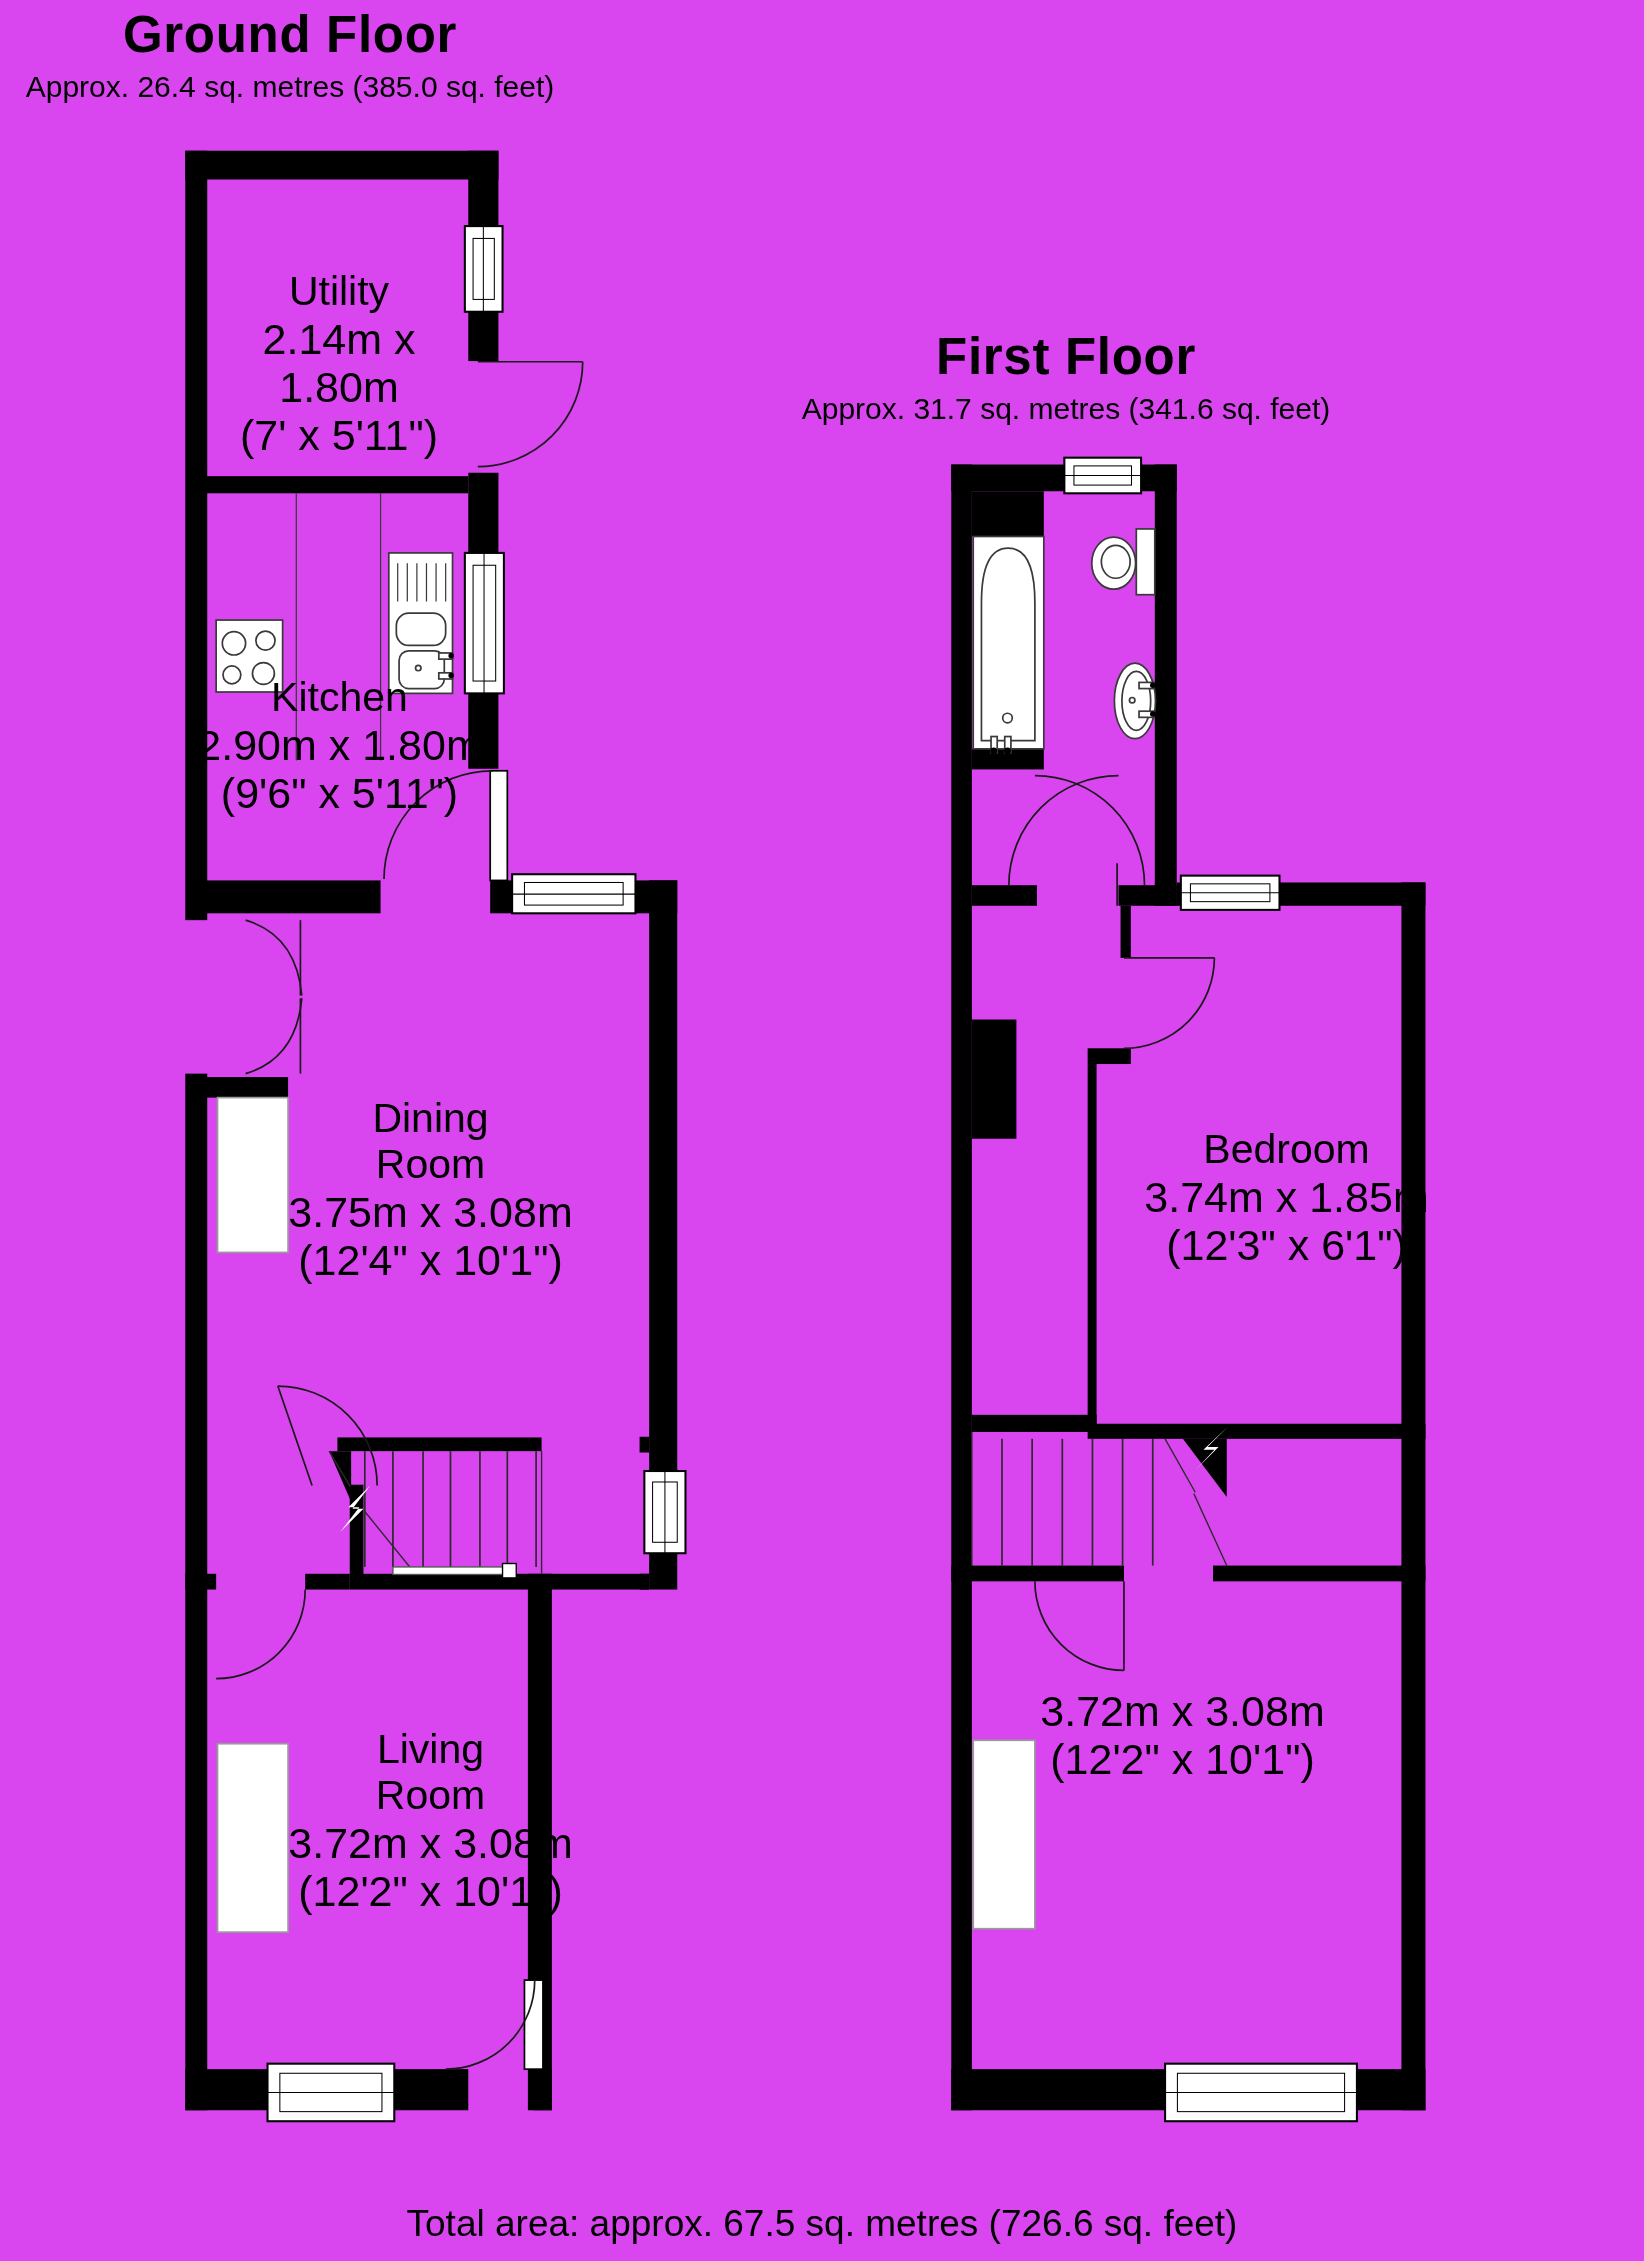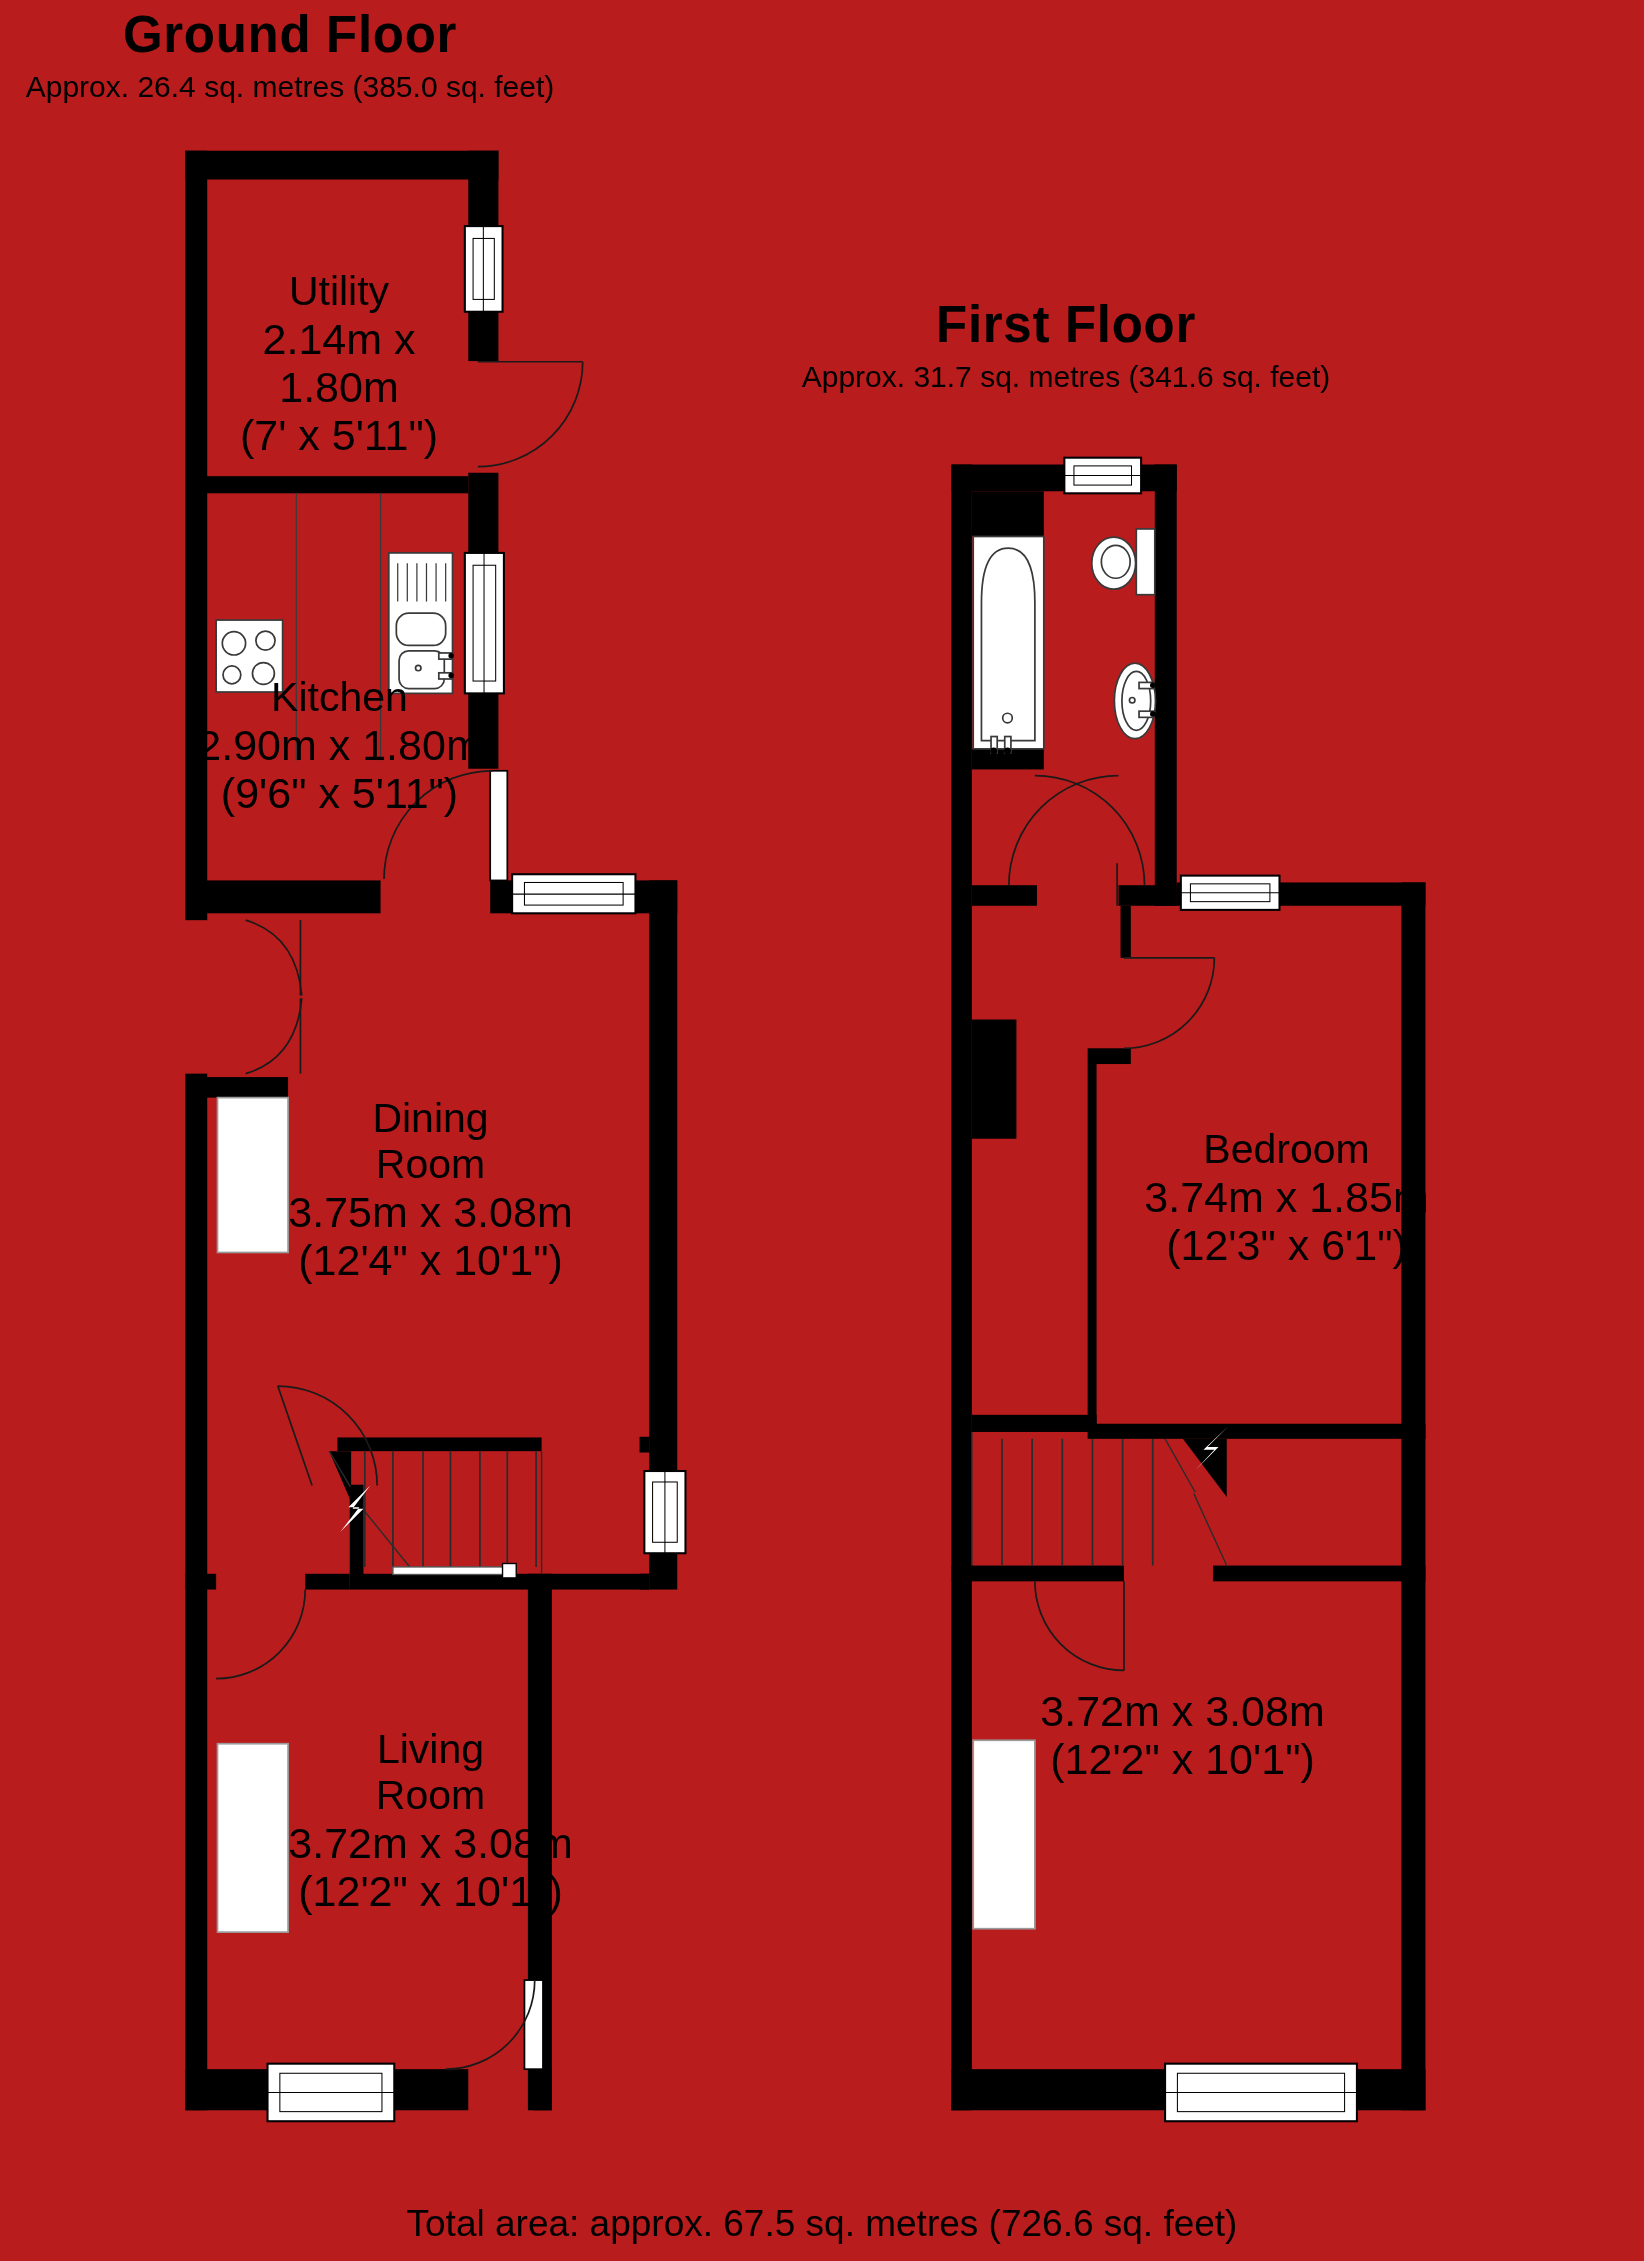--- a/index.html
+++ b/index.html
@@ -1,16 +1,16 @@
 <!DOCTYPE html>
 <html style="font-size:11px"><head>
 <meta charset="utf-8">
 <style>
   html,body{margin:0;padding:0;background:#fff;}
-  .sheet{position:relative;width:1645px;height:2261px;background:#b91c1c;overflow:hidden;
+  .sheet{position:relative;width:1645px;height:2261px;background:#d946ef;overflow:hidden;
          font-family:"Liberation Sans", sans-serif;color:#000;}
   svg{position:absolute;left:0;top:0;}
   .label{position:absolute;text-align:center;line-height:1.12;}
   .floor-title{font-size:51px;font-weight:bold;letter-spacing:0.7px;}
   .floor-sub{font-size:30px;margin-top:6.9px;}
   .room-name{font-size:41px;font-weight:normal;}
   .room-dims{font-size:43px;}
   .total{font-size:37px;}
 </style>
 </head>
@@ -276,21 +276,21 @@
       <rect x="1420" y="2540" width="90" height="275"></rect>
     </g>
   </g>
 </svg>
 
   <div class="label" style="left:0px;top:5.5px;width:580px;">
     <div class="floor-title">Ground Floor</div>
     <div class="floor-sub">Approx. 26.4 sq. metres (385.0 sq. feet)</div>
   </div>
 
-  <div class="label" style="left:776px;top:296px;width:580px;text-align:center;">
+  <div class="label" style="left:776px;top:328px;width:580px;text-align:center;">
     <div class="floor-title">First Floor</div>
     <div class="floor-sub">Approx. 31.7 sq. metres (341.6 sq. feet)</div>
   </div>
 
   <div class="label" style="left:202px;top:269px;width:274px;">
     <div class="room-name">Utility</div>
     <div class="room-dims">2.14m x 1.80m</div>
     <div class="room-dims">(7' x 5'11")</div>
   </div>
 

